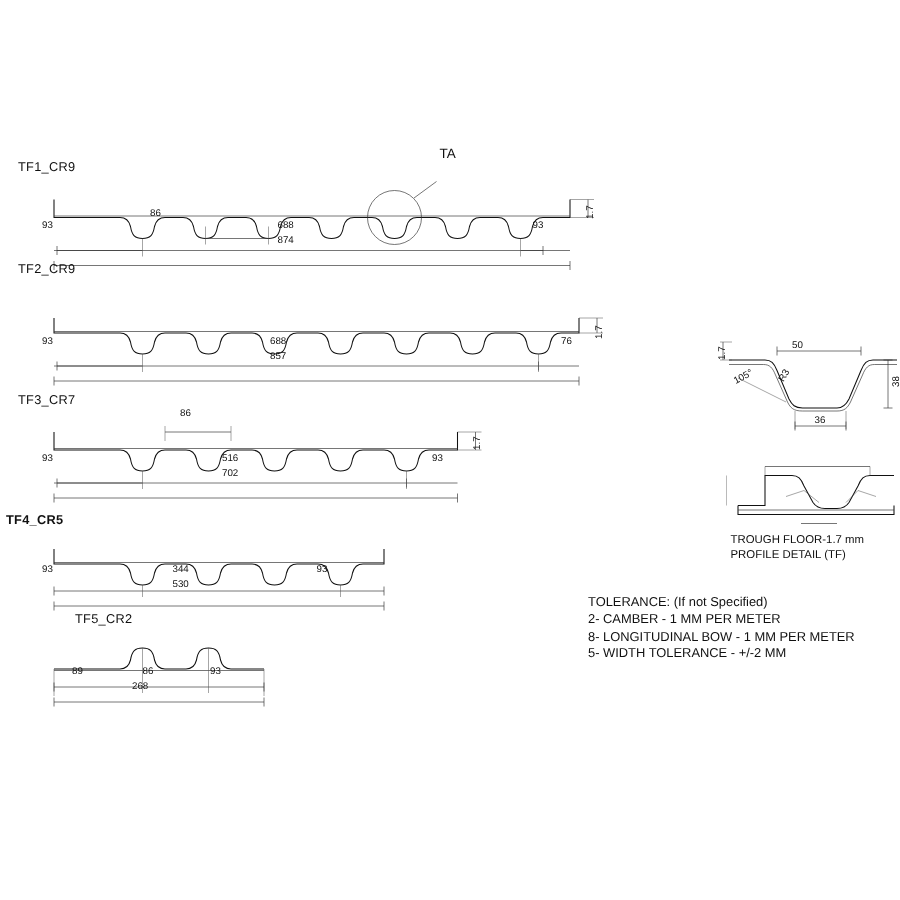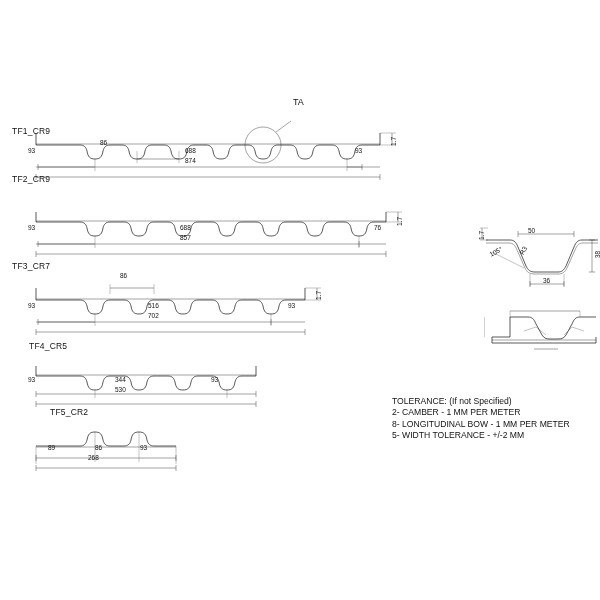--- a/index.html
+++ b/index.html
@@ -21,21 +21,21 @@
   .ln{fill:none;stroke:#111;stroke-width:.7;}
   .ln-thin{fill:none;stroke:#333;stroke-width:.45;}
   .dimline{stroke:#333;stroke-width:.45;fill:none;}
   .extline{stroke:#555;stroke-width:.35;fill:none;}
 </style>
 </head>
 <body>
 
 <div class="canvas">
 
-  <div class="lbl profile-name" style="left:12px;top:106px;margin-top:20px;">TF1_CR9</div>
+  <div class="lbl profile-name" style="left:12px;top:106px;">TF1_CR9</div>
 
   <svg class="prof" width="400" height="80" style="position:absolute;left:10px;top:115px;">
 
     <path class="ln" d="M26,18 L26,30 L70,30 C74,30 76,32 77,36 C78,42 80,44 85,44 C90,44 92,42 93,36 C94,32 96,30 100,30
       L112,30 C116,30 118,32 119,36 C120,42 122,44 127,44 C132,44 134,42 135,36 C136,32 138,30 142,30
       L154,30 C158,30 160,32 161,36 C162,42 164,44 169,44 C174,44 176,42 177,36 C178,32 180,30 184,30
       L196,30 C200,30 202,32 203,36 C204,42 206,44 211,44 C216,44 218,42 219,36 C220,32 222,30 226,30
       L238,30 C242,30 244,32 245,36 C246,42 248,44 253,44 C258,44 260,42 261,36 C262,32 264,30 268,30
       L280,30 C284,30 286,32 287,36 C288,42 290,44 295,44 C300,44 302,42 303,36 C304,32 306,30 310,30
       L322,30 C326,30 328,32 329,36 C330,42 332,44 337,44 C342,44 344,42 345,36 C346,32 348,30 352,30
@@ -127,21 +127,21 @@
     <path class="extline" d="M295,18 L311,18 M295,30 L311,30"></path>
   </svg>
 
   <div class="lbl dim" style="left:28px;top:302px;">93</div>
   <div class="lbl dim" style="left:120px;top:272px;">86</div>
   <div class="lbl dim" style="left:148px;top:302px;">516</div>
   <div class="lbl dim" style="left:148px;top:312px;">702</div>
   <div class="lbl dim" style="left:288px;top:302px;">93</div>
   <div class="lbl dim-v" style="left:315px;top:300px;transform:rotate(-90deg);">1.7</div>
 
-  <div class="lbl profile-name" style="left:29px;top:341px;">TF4_CR5</div>
+  <div class="lbl profile-name" style="left:4px;top:341px;font-weight:bold;">TF4_CR5</div>
 
   <svg width="270" height="60" style="position:absolute;left:10px;top:350px;">
     <path class="ln" d="M26,16 L26,26 L70,26 C74,26 76,28 77,32 C78,38 80,40 85,40 C90,40 92,38 93,32 C94,28 96,26 100,26
       L114,26 C118,26 120,28 121,32 C122,38 124,40 129,40 C134,40 136,38 137,32 C138,28 140,26 144,26
       L158,26 C162,26 164,28 165,32 C166,38 168,40 173,40 C178,40 180,38 181,32 C182,28 184,26 188,26
       L202,26 C206,26 208,28 209,32 C210,38 212,40 217,40 C222,40 224,38 225,32 C226,28 228,26 232,26
       L246,26 L246,16"></path>
     <path class="ln-thin" d="M26,25 L246,25"></path>
     <path class="dimline" d="M26,44 L246,44"></path>
     <path class="dimline" d="M26,41 L26,47 M246,41 L246,47"></path>
@@ -213,20 +213,24 @@
     <path class="ln-thin" d="M8,35 L26,35"></path>
     <path class="extline" d="M26,6 L26,12 M96,6 L96,12"></path>
     <path class="dimline" d="M26,6 L96,6"></path>
     <path class="dimline" d="M0,12 L0,32"></path>
     <path class="dimline" d="M50,44 L74,44"></path>
 
     <path class="extline" d="M52,22 L62,30 M88,22 L80,30"></path>
     <path class="extline" d="M40,26 L52,22 M100,26 L88,22"></path>
   </svg>
 
+  <div class="lbl detail-caption" style="left:487px;top:355px;">
+    <div>TROUGH FLOOR-1.7 mm</div>
+    <div>PROFILE DETAIL (TF)</div>
+  </div>
 
   <div class="tol-block">
     <div>TOLERANCE: (If not Specified)</div>
     <div>2- CAMBER - 1 MM PER METER</div>
     <div>8- LONGITUDINAL BOW - 1 MM PER METER</div>
     <div>5- WIDTH TOLERANCE - +/-2 MM</div>
   </div>
 
 </div>
 

